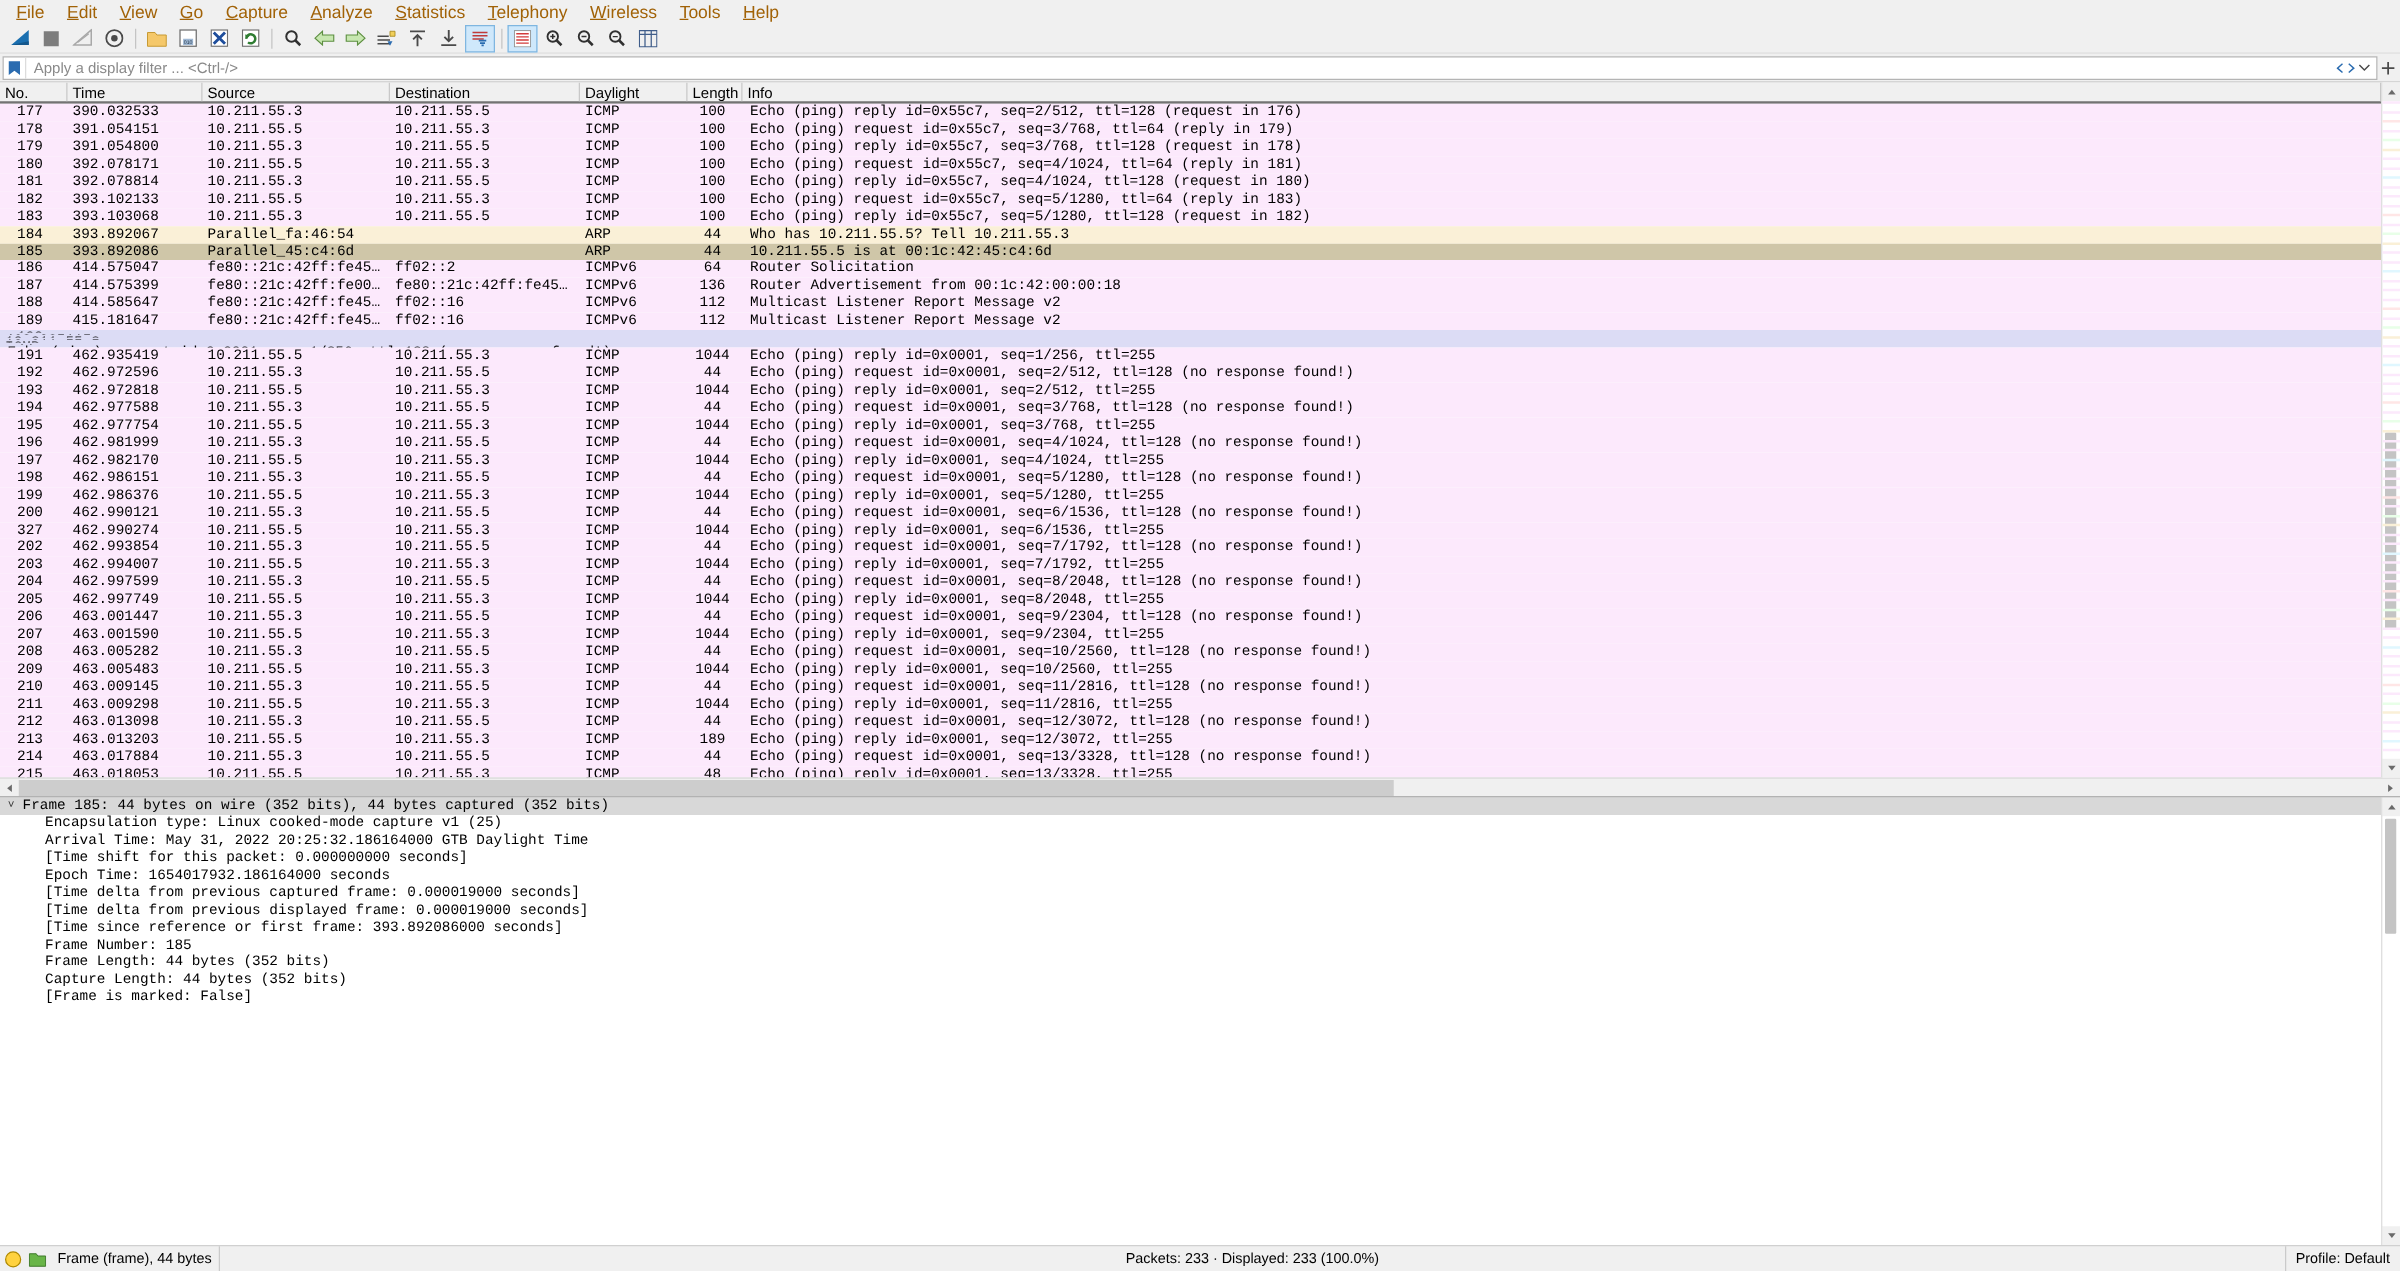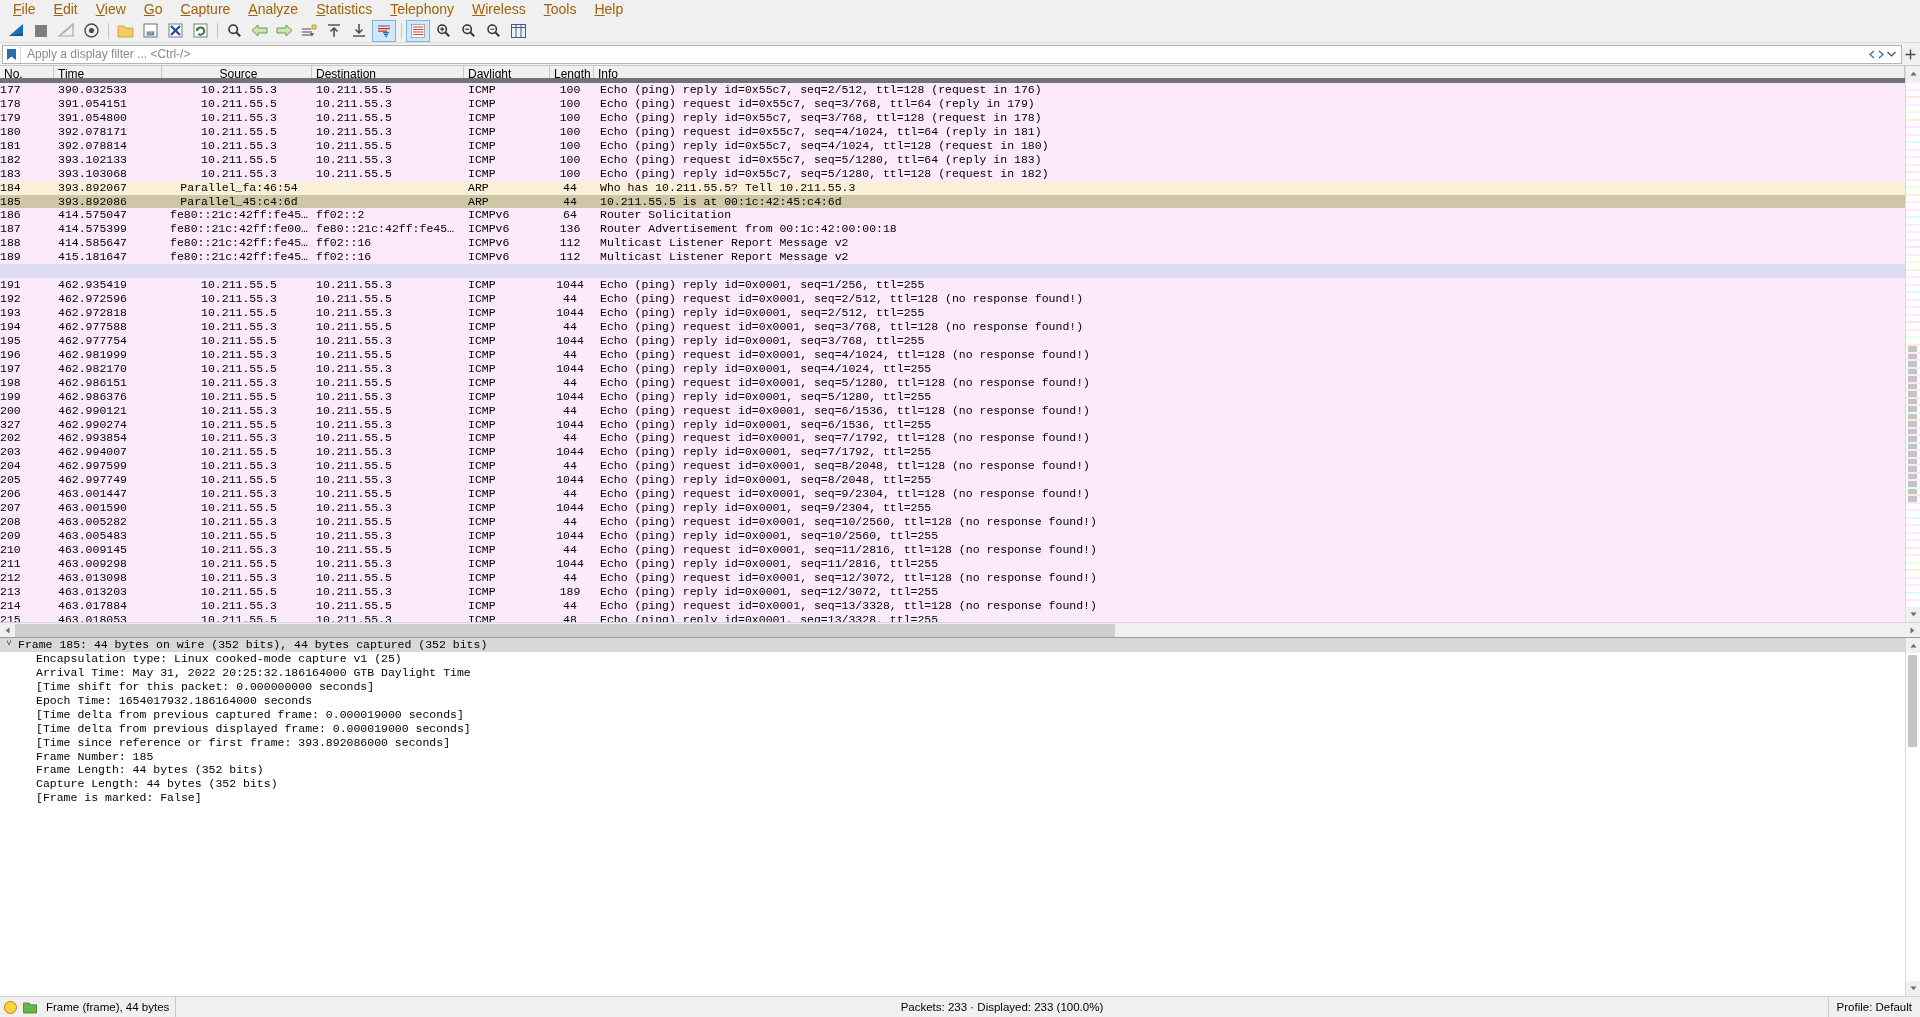--- a/index.html
+++ b/index.html
@@ -94,50 +94,50 @@
     background: #fff;
     border-top: 1px solid #c8c8c8;
     position: relative;
   }
   .plist-body { display:flex; flex-direction:row; flex:1 1 auto; min-height:0; }
   .plist-main { flex:1 1 auto; display:flex; flex-direction:column; min-width:0; overflow:hidden;}
   .phead {
     display: flex;
     height: 17px;
     background: #f0f0f0;
-    border-bottom: 5px solid #737373;
+    border-bottom: 2px solid #737373;
     flex: 0 0 auto;
     font-size: 12px;
   }
   .phead > div {
     border-right: 1px solid #c8c8c8;
     padding-left: 4px;
     line-height: 16px;
     overflow: hidden;
     white-space: nowrap;
     color: #000;
   }
   .c-no    { width: 54px; }
   .c-time  { width: 108px; }
-  .c-src   { width: 150px; text-align: center; }
+  .c-src   { width: 150px; }
   .c-dst   { width: 152px; }
   .c-proto { width: 86px; }
   .c-len   { width: 44px; text-align: left; padding-right:15px; }
   .c-info  { flex: 1 1 auto; }
 
   .prow {
     display: flex;
     height: 13.95px;
     font-family: "Liberation Mono", monospace;
     font-size: 11.5px;
     line-height: 14px;
     white-space: nowrap;
   }
   .prow > div { overflow: hidden; padding-left: 4px; }
-  .prow .c-no { text-align: left; padding-right: 6px; padding-left:0; }
+  .prow .c-no { text-align: center; padding-right: 6px; padding-left:0; }
   .prow .c-len { text-align: center; padding-right: 4px; padding-left:0;}
   .prow .c-info { padding-left: 6px; }
 
   .r-icmp   { background: #fce9fc; color: #000; }
   .r-arp    { background: #faf0d7; color: #000; }
   .r-sel    { background: #cfc6a8; color: #000; }
   .r-hl     { background: #dcdcf5; color: #000; flex-direction: column; }
 
   
   .hscroll {

